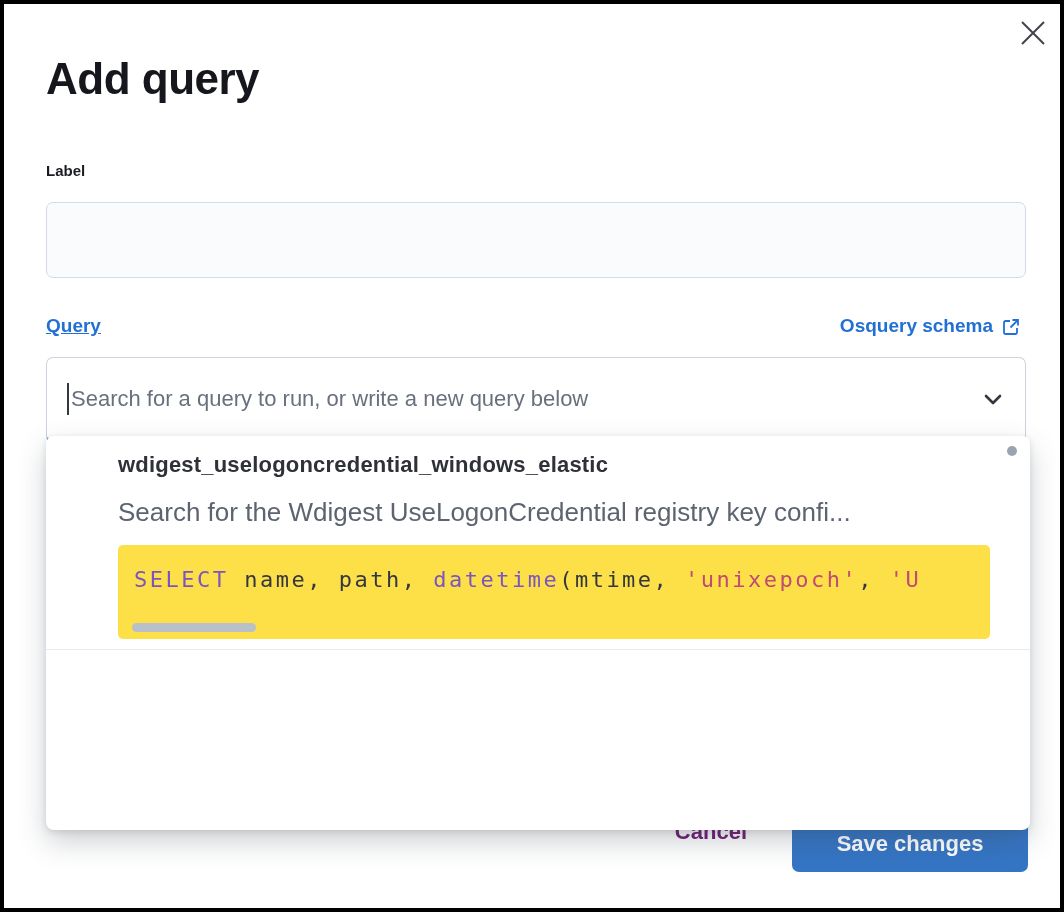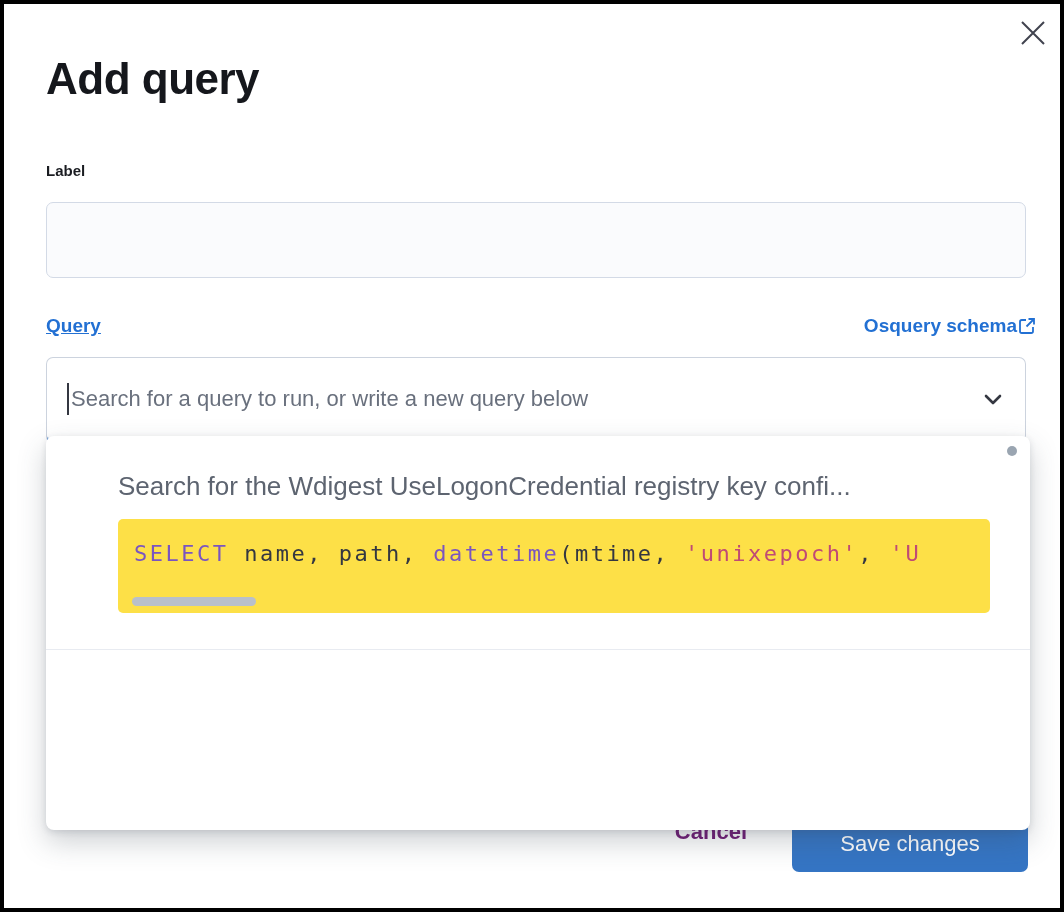--- a/index.html
+++ b/index.html
@@ -43,23 +43,23 @@
     padding: 0 18px;
     outline: none;
   }
 
   
   .query-label {
     position: absolute; left: 42px; top: 311px;
     font-size: 19px; font-weight: 700; color: #2270d3; text-decoration: underline;
   }
   .schema-link {
-    position: absolute; right: 23px; top: 311px;
+    position: absolute; right: 39px; top: 311px;
     font-size: 19px; font-weight: 700; color: #2270d3;
-    display: flex; align-items: center; gap: 0;
+    display: flex; align-items: flex-end; gap: 8px;
     text-decoration: none; cursor: pointer;
   }
   .ext-icon { width: 20px; height: 20px; display: block; }
 
   
   .combobox {
     position: absolute; left: 42px; top: 353px;
     width: 980px; height: 86px;
     background: #ffffff;
     border: 1px solid #ccd3de;
@@ -88,21 +88,21 @@
     width: 95px; text-align: right;
     font-size: 22px; font-weight: 700; color: #701a75;
     cursor: pointer;
   }
   .save-btn {
     position: absolute; left: 788px; top: 811px;
     width: 236px; height: 57px;
     background: #3575c4;
     border: none; border-radius: 7px;
     font-family: "Liberation Sans", sans-serif;
-    font-size: 22px; font-weight: 400; color: #ffffff;
+    font-size: 22px; font-weight: 700; color: #ffffff;
     cursor: pointer;
   }
 
   
   .dropdown {
     position: absolute; left: 42px; top: 432px;
     width: 984px; height: 394px;
     background: #ffffff;
     border-radius: 8px;
     box-shadow: 0 12px 28px rgba(60, 70, 85, 0.25), 0 2px 6px rgba(60,70,85,0.15);
@@ -194,20 +194,21 @@
 
 <div class="footer">
   <div class="cancel-btn">Cancel</div>
   <button class="save-btn">Save changes</button>
 </div>
 
 <div class="dropdown">
   <span class="scroll-dot"></span>
 
   <div class="option option-1">
+    <div class="option-title">wdigest_uselogoncredential_windows_elastic</div>
     <div class="option-desc">Search for the Wdigest UseLogonCredential registry key confi...</div>
     <div class="code-block">
       <div class="code-line"><span class="kw">SELECT</span><span> name, path, </span><span class="kw">datetime</span><span>(mtime, </span><span class="str">'unixepoch'</span><span>, </span><span class="str">'U</span></div>
       <span class="hscroll-thumb"></span>
     </div>
   </div>
 
   <div class="option-divider"></div>
 
 </div>

